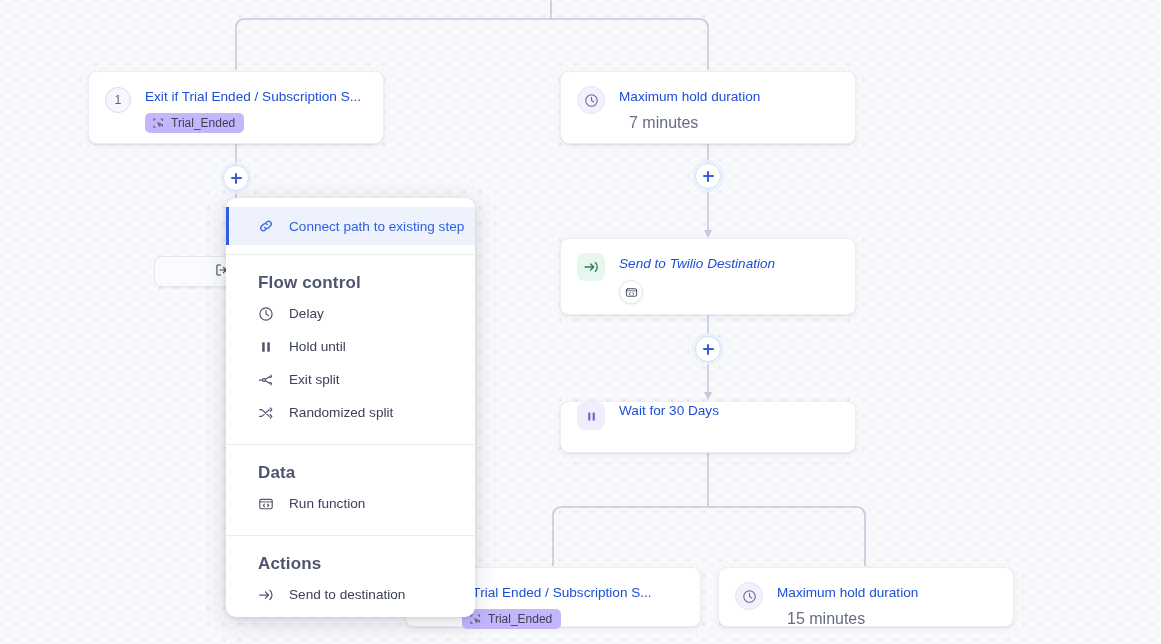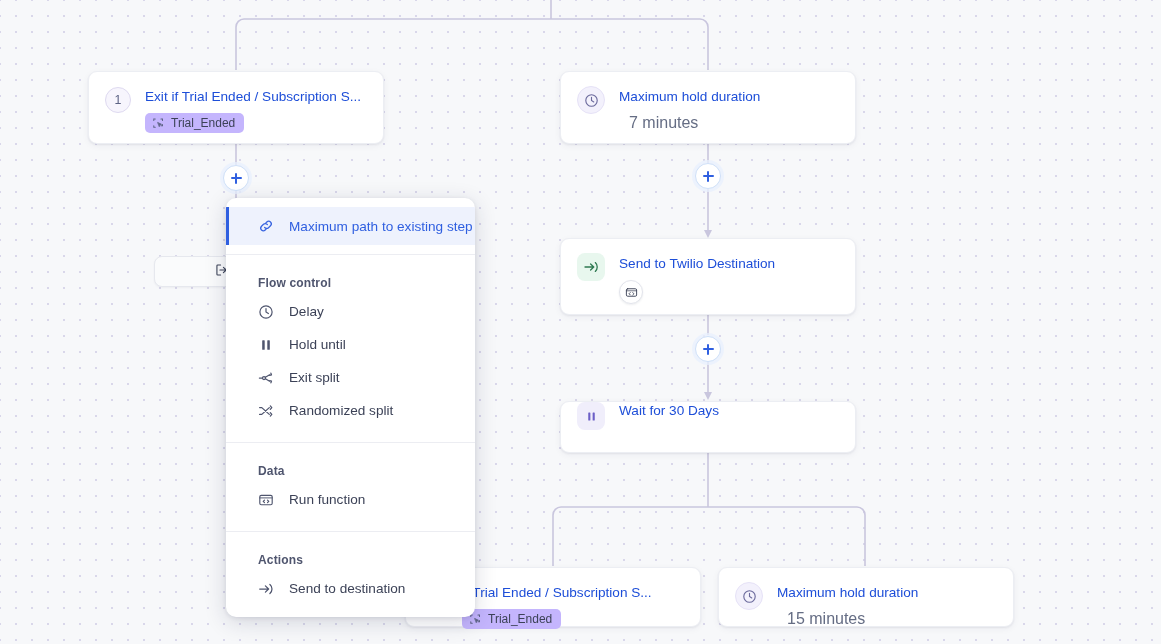--- a/index.html
+++ b/index.html
@@ -133,21 +133,21 @@
   .menu-item.highlight {
     background: #eef2fd;
     color: #2f5fe0;
     border-left: 3px solid #2f5fe0;
     padding-left: 29px;
     height: 38px;
   }
   .menu-item.highlight svg { color: #3a66e0; }
   .menu-section { padding: 18px 0 4px 32px; }
   .menu-section-label {
-    font-size: 12px; font-weight: bold; color: #4f556e; letter-spacing: .15px;
+    font-size: 17px; font-weight: bold; color: #4f556e; letter-spacing: .15px;
   }
   .menu-group { padding-bottom: 15px; }
   .menu-top-pad { height: 9px; }
 </style>
 </head>
 <body>
 
 <div id="canvas">
 
   <div class="conn" style="left:0;top:0;width:1161px;height:644px;">
@@ -200,21 +200,21 @@
             <path d="M8 4.5V8l2.4 1.5"></path>
         </svg>
       </div>
       <div class="node-body">
         <div class="node-title">Maximum hold duration</div>
         <div class="node-sub">7 minutes</div>
       </div>
     </div>
   </div>
 
-  <div class="node" style="left:560px;top:238px;width:296px;height:77px;">
+  <div class="node" style="left:560px;top:238px;width:296px;height:77px;font-style:italic;">
     <div class="node-row">
       <div class="ic-wrap ic-green">
         <svg width="16" height="16" viewBox="0 0 16 16" fill="none" stroke="currentColor" stroke-width="1.3" stroke-linecap="round" stroke-linejoin="round">
           <path d="M2 8h8.2M7.6 5l3.2 3-3.2 3"></path>
           <path d="M12.3 3.6a6 6 0 0 1 0 8.8"></path>
         </svg>
       </div>
       <div class="node-body">
         <div class="node-title">Send to Twilio Destination</div>
         <div class="code-badge">
@@ -293,21 +293,21 @@
 
     <div class="menu-top-pad"></div>
 
     <div class="menu-item highlight">
       <span>
         <svg width="16" height="16" viewBox="0 0 16 16" fill="none" stroke="currentColor" stroke-width="1.3" stroke-linecap="round">
           <path d="M6.6 9.4a2.6 2.6 0 0 0 3.9.3l2-2a2.6 2.6 0 0 0-3.7-3.7l-1.1 1.1"></path>
           <path d="M9.4 6.6a2.6 2.6 0 0 0-3.9-.3l-2 2a2.6 2.6 0 0 0 3.7 3.7l1.1-1.1"></path>
         </svg>
       </span>
-      <span>Maximum path to existing step</span>
+      <span>Connect path to existing step</span>
     </div>
 
     <div class="menu-sep" style="margin-top:9px"></div>
 
     <div class="menu-group">
       <div class="menu-section">
         <span class="menu-section-label">Flow control</span>
       </div>
       <div class="menu-item">
         <span>

